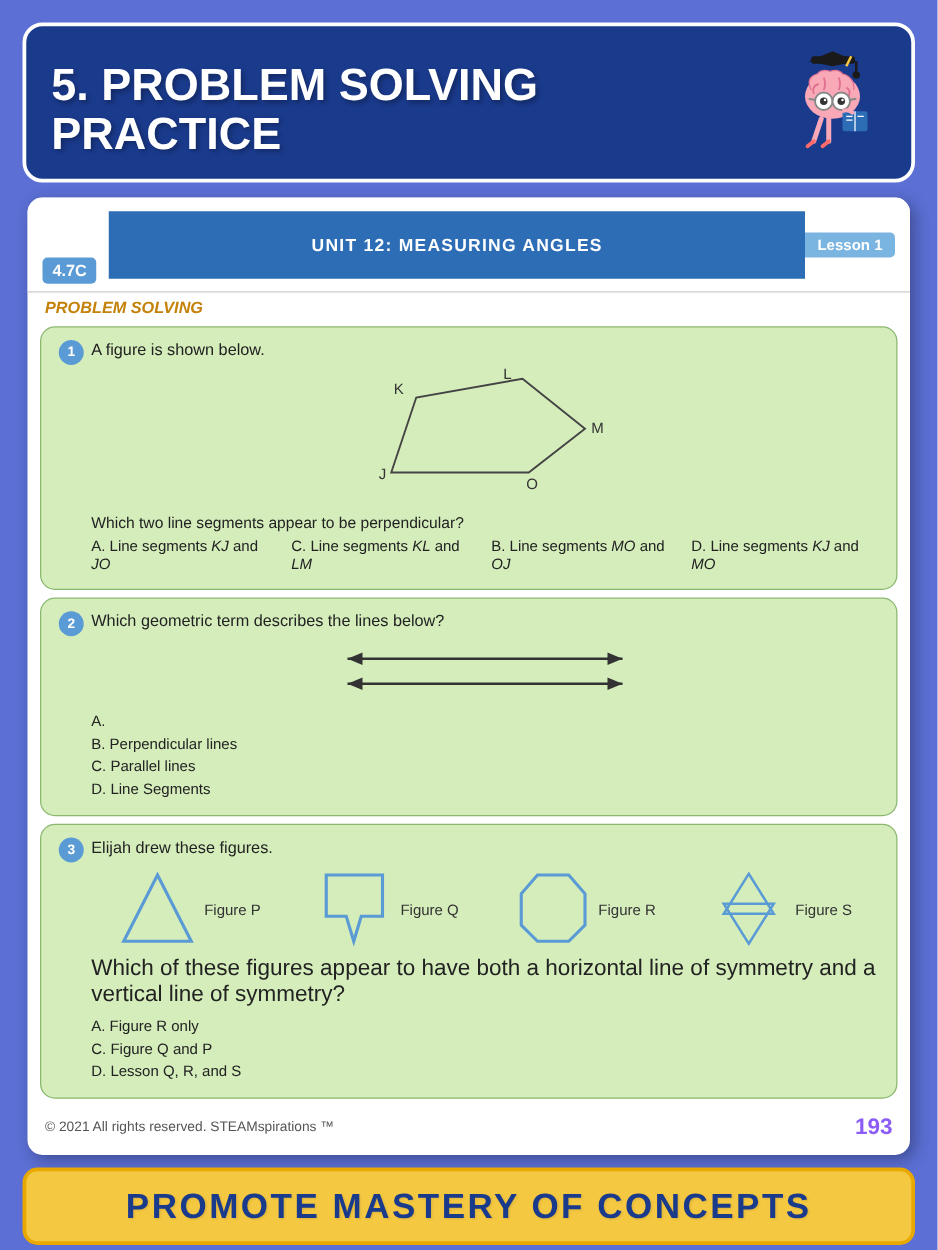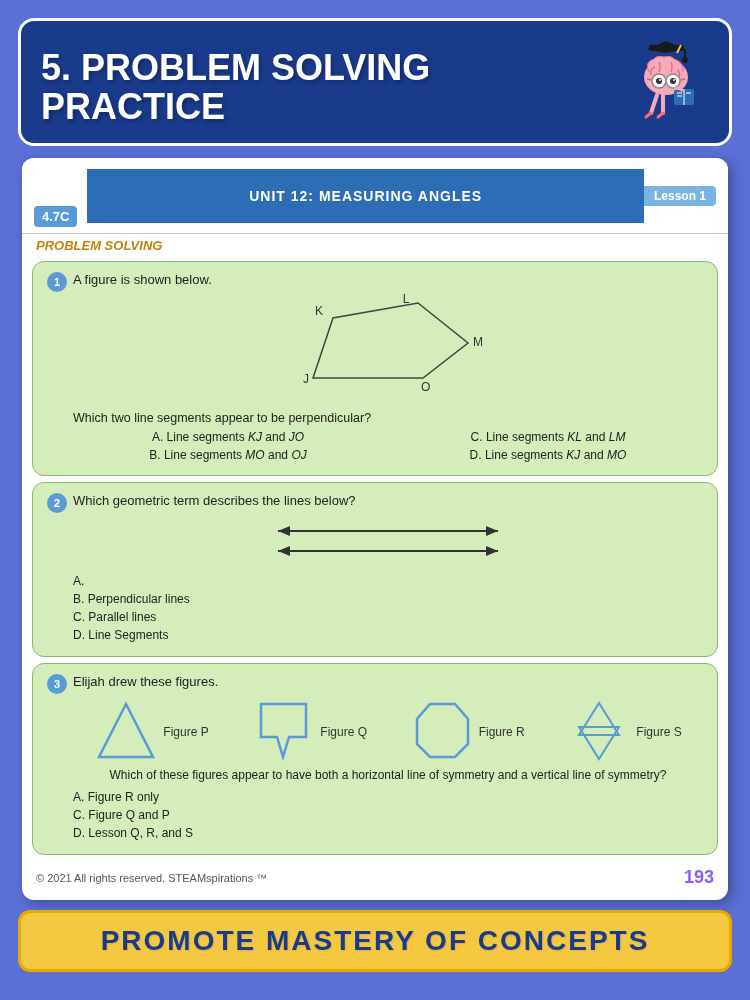--- a/index.html
+++ b/index.html
@@ -126,23 +126,22 @@
     }
 
     
     .q1-figure {
       display: flex;
       justify-content: center;
       margin: 6px 0 8px 0;
     }
     .answer-choices-grid {
       display: grid;
-      grid-template-columns: 1fr 1fr;
+      grid-template-columns: 1fr 1fr 1fr 1fr;
       gap: 2px 10px;
-      text-align: center;
     }
     .answer-choice {
       font-size: 12px;
       color: #222;
       padding: 1px 0;
     }
     .answer-choice-list {
       list-style: none;
       margin-top: 4px;
     }
@@ -383,21 +382,21 @@
             <svg width="65" height="65" viewBox="0 0 65 65">
 
               <polygon points="32,4 52,36 12,36" fill="none" stroke="#5b9bd5" stroke-width="2"></polygon>
               <polygon points="32,60 52,28 12,28" fill="none" stroke="#5b9bd5" stroke-width="2"></polygon>
             </svg>
             <span class="figure-label">Figure S</span>
           </div>
 
         </div>
 
-        <div style="font-size:12px; color:#222; margin: 4px 0 6px 0; text-align: center;">Which of these figures appear to have both a horizontal line of symmetry and a vertical line of symmetry?</div>
+        <div style="font-size:18px; color:#222; margin: 4px 0 6px 0;">Which of these figures appear to have both a horizontal line of symmetry and a vertical line of symmetry?</div>
 
         <ul class="answer-choice-list">
           <li>A. Figure R only</li>
           <li>C. Figure Q and P</li>
           <li>D. Lesson Q, R, and S</li>
         </ul>
       </div>
     </div>
   </div>
 

